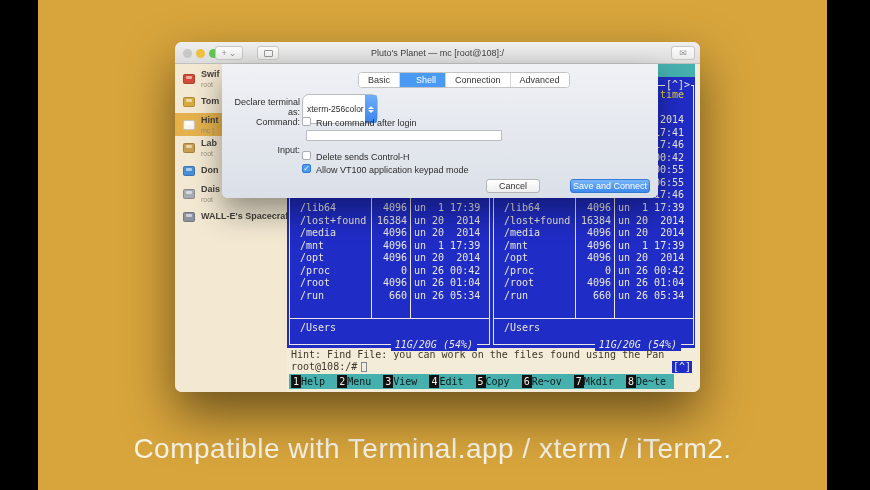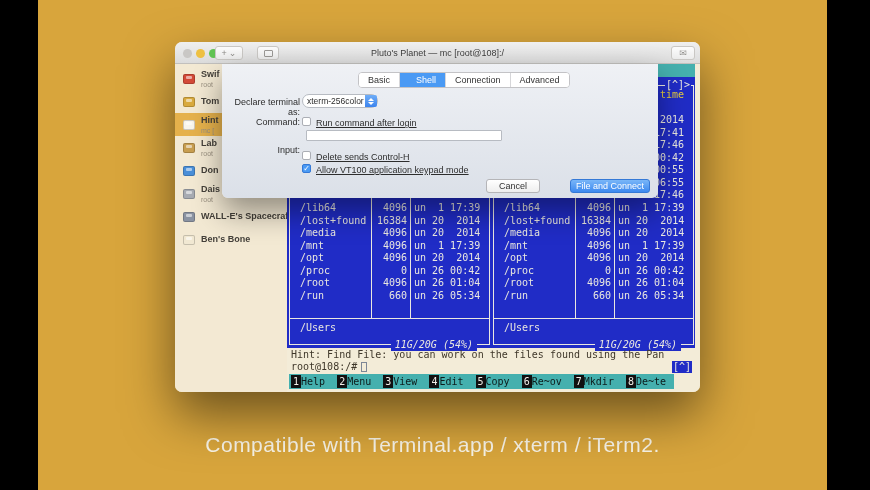--- a/index.html
+++ b/index.html
@@ -1,21 +1,21 @@
 <!DOCTYPE html>
 <html style="--gold: #d8a53c; --blue: #202cc6; --teal: #45b0ae; --yellow: #e7cd3e; --mctext: #eae8e0; --accent: #4a9af4; --sel: #e5b14c;"><head>
 <meta charset="utf-8">
 <style>
   html,body{margin:0;padding:0;background:#000;}
   *{box-sizing:border-box;}
   .stage{position:relative;width:870px;height:490px;background:#000;overflow:hidden;
          font-family:"Liberation Sans",sans-serif;}
   .gold{position:absolute;left:38px;top:0;width:789px;height:490px;background:var(--gold,#d8a53c);}
   .caption{position:absolute;left:38px;top:433px;width:789px;text-align:center;
-           font-size:21px;color:#f8f4e8;letter-spacing:.5px;font-weight:400;}
+           font-size:28px;color:#f8f4e8;letter-spacing:.5px;font-weight:400;}
 
   
   .window{position:absolute;left:175px;top:42px;width:525px;height:350px;border-radius:7px;
           overflow:hidden;background:#f3e9d3;box-shadow:0 22px 50px rgba(0,0,0,.5);}
   .titlebar{position:absolute;left:0;top:0;width:100%;height:22px;
             background:linear-gradient(#efefef,#dcdcdc);border-bottom:1px solid #c2c0bd;}
   .tl{position:absolute;top:7px;width:9px;height:9px;border-radius:50%;}
   .tl.c1{left:8px;background:#c9c7c5;}
   .tl.c2{left:21px;background:#eec042;}
   .tl.c3{left:34px;background:#61c454;}
@@ -78,37 +78,37 @@
   .dialog{position:absolute;left:222px;top:64px;width:436px;height:134px;z-index:10;
           background:linear-gradient(#eff1f5,#dbe0e8);border-radius:0 0 6px 6px;
           box-shadow:0 14px 30px rgba(0,0,0,.4);font-size:9px;color:#2d2d2d;}
   .tabs{position:absolute;left:136px;top:8px;display:flex;border:1px solid #c3c3c6;
         border-radius:4px;overflow:hidden;background:#fff;}
   .tab{padding:2px 9px;font-size:9px;color:#333;border-right:1px solid #d6d6d9;background:#fff;}
   .tab:last-child{border-right:none;}
   .tab.selected{background:var(--accent,#4a9af4);color:#fff;padding-left:16px;}
   .lbl{position:absolute;left:8px;width:70px;text-align:right;}
   .l1{top:33px;} .l2{top:53px;} .l3{top:81px;}
-  .select{position:absolute;left:80px;top:30px;width:76px;height:14px;background:#fff;
+  .select{position:absolute;left:80px;top:30px;width:76px;height:30px;background:#fff;
           border:1px solid #b7bbc2;border-radius:7px;display:flex;align-items:center;}
   .sel-val{flex:1;padding-left:4px;font-size:8.5px;white-space:nowrap;}
   .stepper{flex:0 0 12px;height:100%;background:linear-gradient(#6fadf7,#3c84ee);
            border-radius:0 2px 2px 0;display:flex;flex-direction:column;
            align-items:center;justify-content:center;gap:1px;}
   .stepper .up{width:0;height:0;border-left:3px solid transparent;border-right:3px solid transparent;
                border-bottom:3px solid #fff;}
   .stepper .dn{width:0;height:0;border-left:3px solid transparent;border-right:3px solid transparent;
                border-top:3px solid #fff;}
   .cb{position:absolute;left:80px;width:9px;height:9px;border:1px solid #abaeb5;border-radius:2px;
       background:#fff;}
   .cb .check{display:none;}
   .cb.checked{background:var(--accent,#4a9af4);border-color:#3579d6;}
   .cb.checked .check{display:block;color:#fff;font-size:8px;line-height:8px;text-align:center;}
   .cb1{top:53px;} .cb2{top:87px;} .cb3{top:100px;}
-  .cblbl{position:absolute;left:94px;text-decoration:underline;}
+  .cblbl{position:absolute;left:94px;}
   .cl1{top:54px;} .cl2{top:88px;} .cl3{top:101px;}
   .cmdinput{position:absolute;left:84px;top:66px;width:196px;height:11px;border:1px solid #b7bbc2;
             border-radius:1px;background:#fff;font-size:8px;padding:0 3px;}
   .btn{position:absolute;top:115px;height:14px;border-radius:3px;font-size:9px;
        font-family:"Liberation Sans",sans-serif;padding:0;}
   .btn.cancel{left:264px;width:54px;background:linear-gradient(#fff,#eee);
               border:1px solid #b5b5b8;color:#333;}
   .btn.save{left:348px;width:80px;background:linear-gradient(#79b6f8,#3d89ef);
             border:1px solid #3579d6;color:#fff;}
 </style>
@@ -175,26 +175,20 @@
           <div class="sb-icon" style="background: rgb(167, 171, 178);"></div>
           <div class="sb-text">
             <div class="sb-label">Dais</div>
             <div class="sb-sub">root</div>
           </div>
         </div>
         <div class="sb-item">
           <div class="sb-icon" style="background: rgb(139, 147, 162);"></div>
           <div class="sb-text">
             <div class="sb-label">WALL-E's Spacecraft</div>
-          </div>
-        </div>
-        <div class="sb-item">
-          <div class="sb-icon" style="background: rgb(241, 232, 210);"></div>
-          <div class="sb-text">
-            <div class="sb-label">Ben's Bone</div>
           </div>
         </div>
       </div>
 
     <div class="terminal">
       <div class="menustrip"></div>
       <div class="bluebg"></div>
       <div class="panel pL">
           <div class="corner">[^]&gt;</div>
           <div class="vsep v1"></div>
@@ -305,15 +299,15 @@
     <label class="cblbl cl1">Run command after login</label>
     <input class="cmdinput" value="" style="">
     <label class="lbl l3">Input:</label>
     <span class="cb cb2"></span>
     <label class="cblbl cl2">Delete sends Control-H</label>
     <span class="cb cb3 checked">
         <span class="check">✓</span>
       </span>
     <label class="cblbl cl3">Allow VT100 application keypad mode</label>
     <button class="btn cancel">Cancel</button>
-    <button class="btn save">File and Connect</button>
+    <button class="btn save">Save and Connect</button>
   </div>
 </div>
 
 </body></html>

